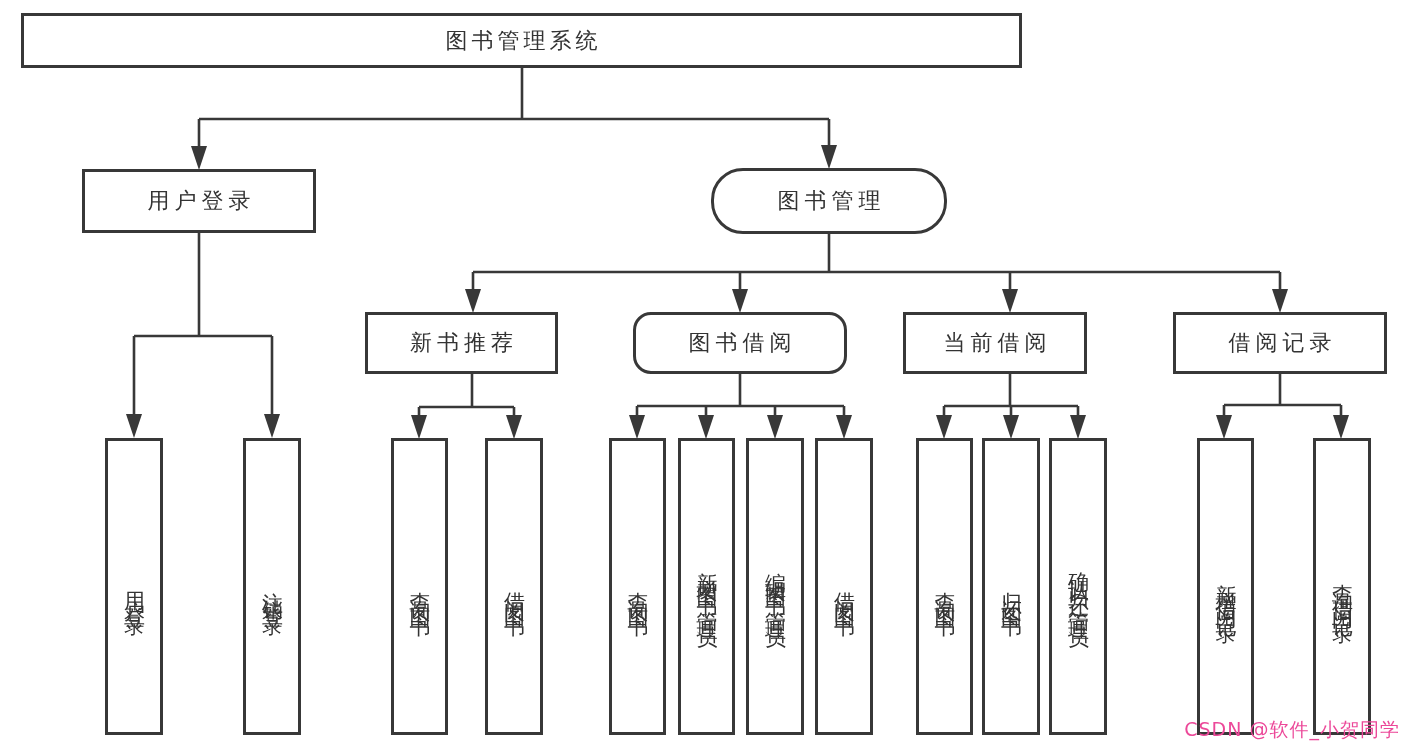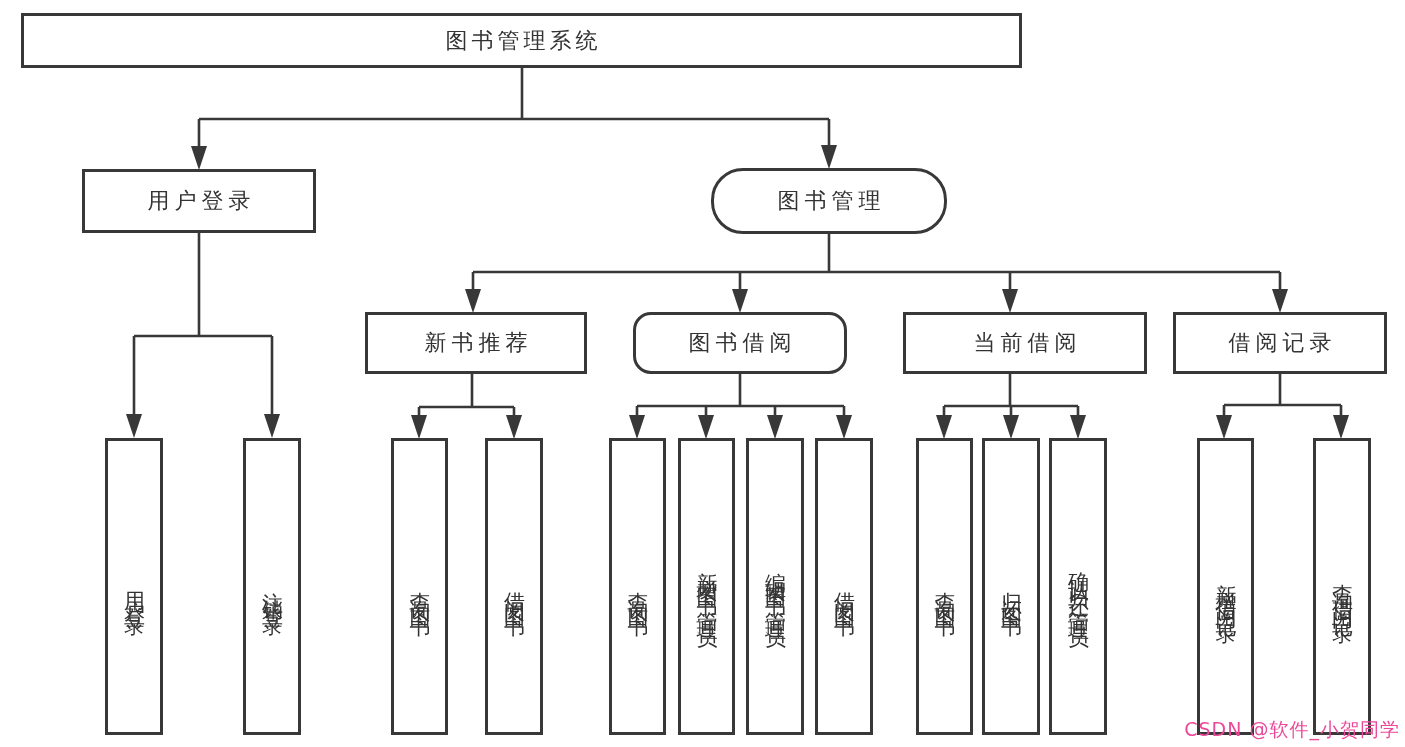--- a/index.html
+++ b/index.html
@@ -116,27 +116,27 @@
     <span>图书管理系统</span>
   </div>
 
   <div class="node hnode" style="left:82px; top:169px; width:234px; height:64px;">
     <span>用户登录</span>
   </div>
   <div class="node hnode" style="left:711px; top:168px; width:236px; height:66px;border-radius:32px;">
     <span>图书管理</span>
   </div>
 
-  <div class="node hnode" style="left:365px; top:312px; width:222px; height:62px;">
+  <div class="node hnode" style="left:365px; top:312px; width:193px; height:62px;">
     <span>新书推荐</span>
   </div>
   <div class="node hnode" style="left:633px; top:312px; width:214px; height:62px;border-radius:18px;">
     <span>图书借阅</span>
   </div>
-  <div class="node hnode" style="left:903px; top:312px; width:244px; height:62px;">
+  <div class="node hnode" style="left:903px; top:312px; width:184px; height:62px;">
     <span>当前借阅</span>
   </div>
   <div class="node hnode" style="left:1173px; top:312px; width:214px; height:62px;">
     <span>借阅记录</span>
   </div>
 
   <div class="node vnode" style="left:105px; top:438px; width:58px; height:297px;">
     <span>用户登录</span>
   </div>
   <div class="node vnode" style="left:243px; top:438px; width:58px; height:297px;">

